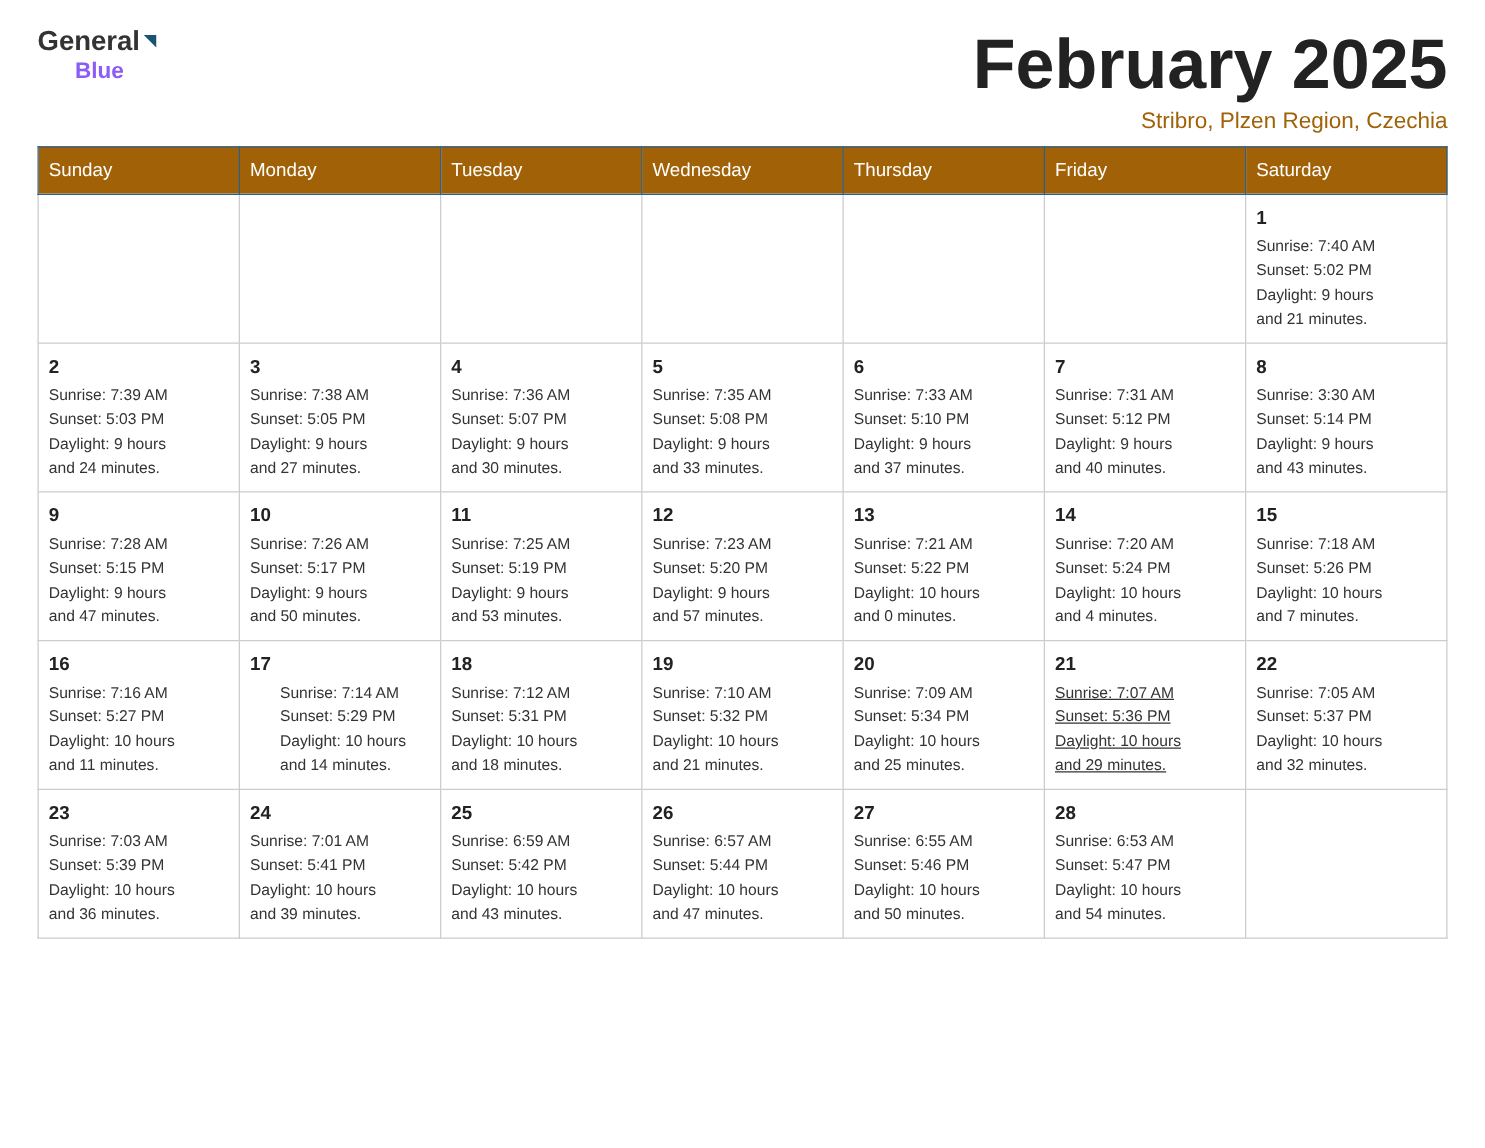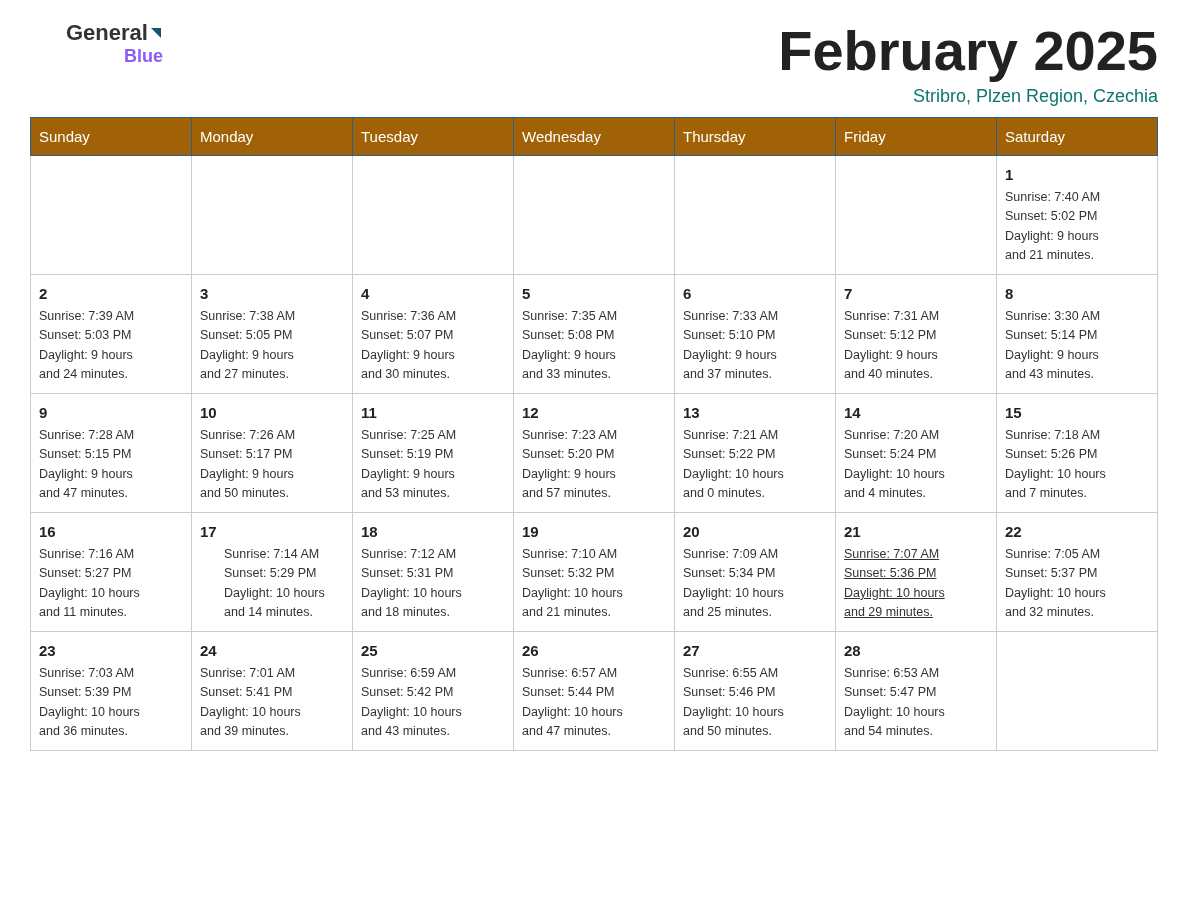--- a/index.html
+++ b/index.html
@@ -11,35 +11,34 @@
     }
     .header {
       display: flex;
       justify-content: space-between;
       align-items: flex-start;
       margin-bottom: 10px;
     }
     .logo {
       display: flex;
       flex-direction: column;
-      align-items: flex-end;
-      margin-left: 36px;
+      align-items: center;
     }
     .title-section {
       text-align: right;
     }
     .month-title {
       font-size: 56px;
       font-weight: bold;
       color: #222;
       line-height: 1.1;
     }
     .location {
       font-size: 18px;
-      color: #0f766e;
+      color: #a16207;
       margin-top: 4px;
     }
     .calendar {
       width: 100%;
       border-collapse: collapse;
       margin-top: 10px;
     }
     .calendar th {
       background: #a16207;
       color: #fff;

